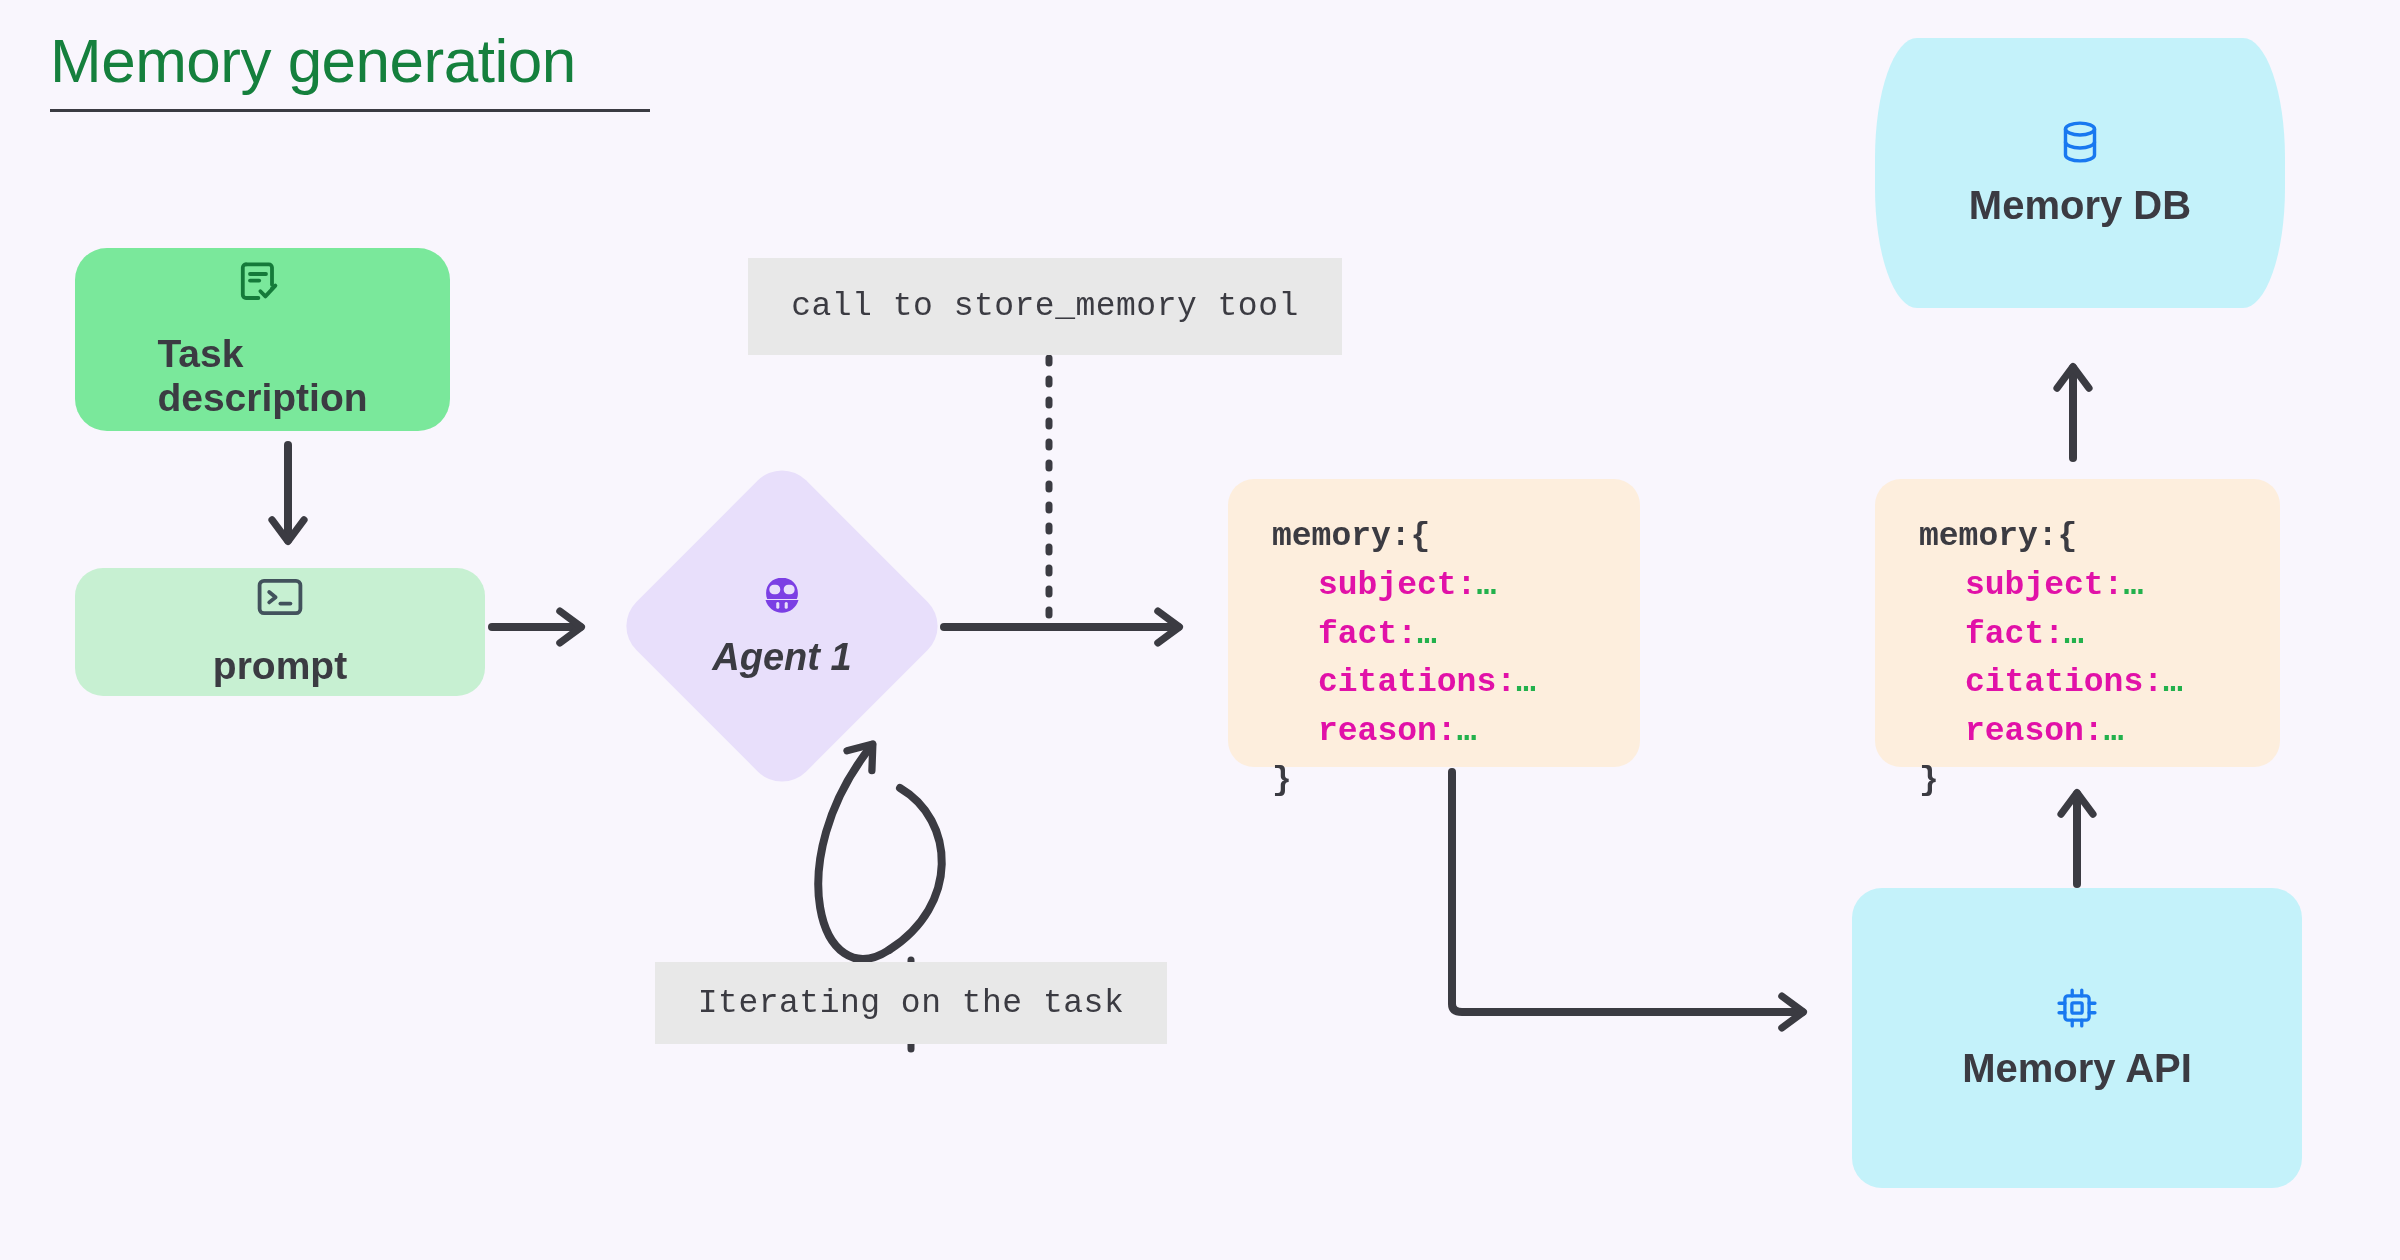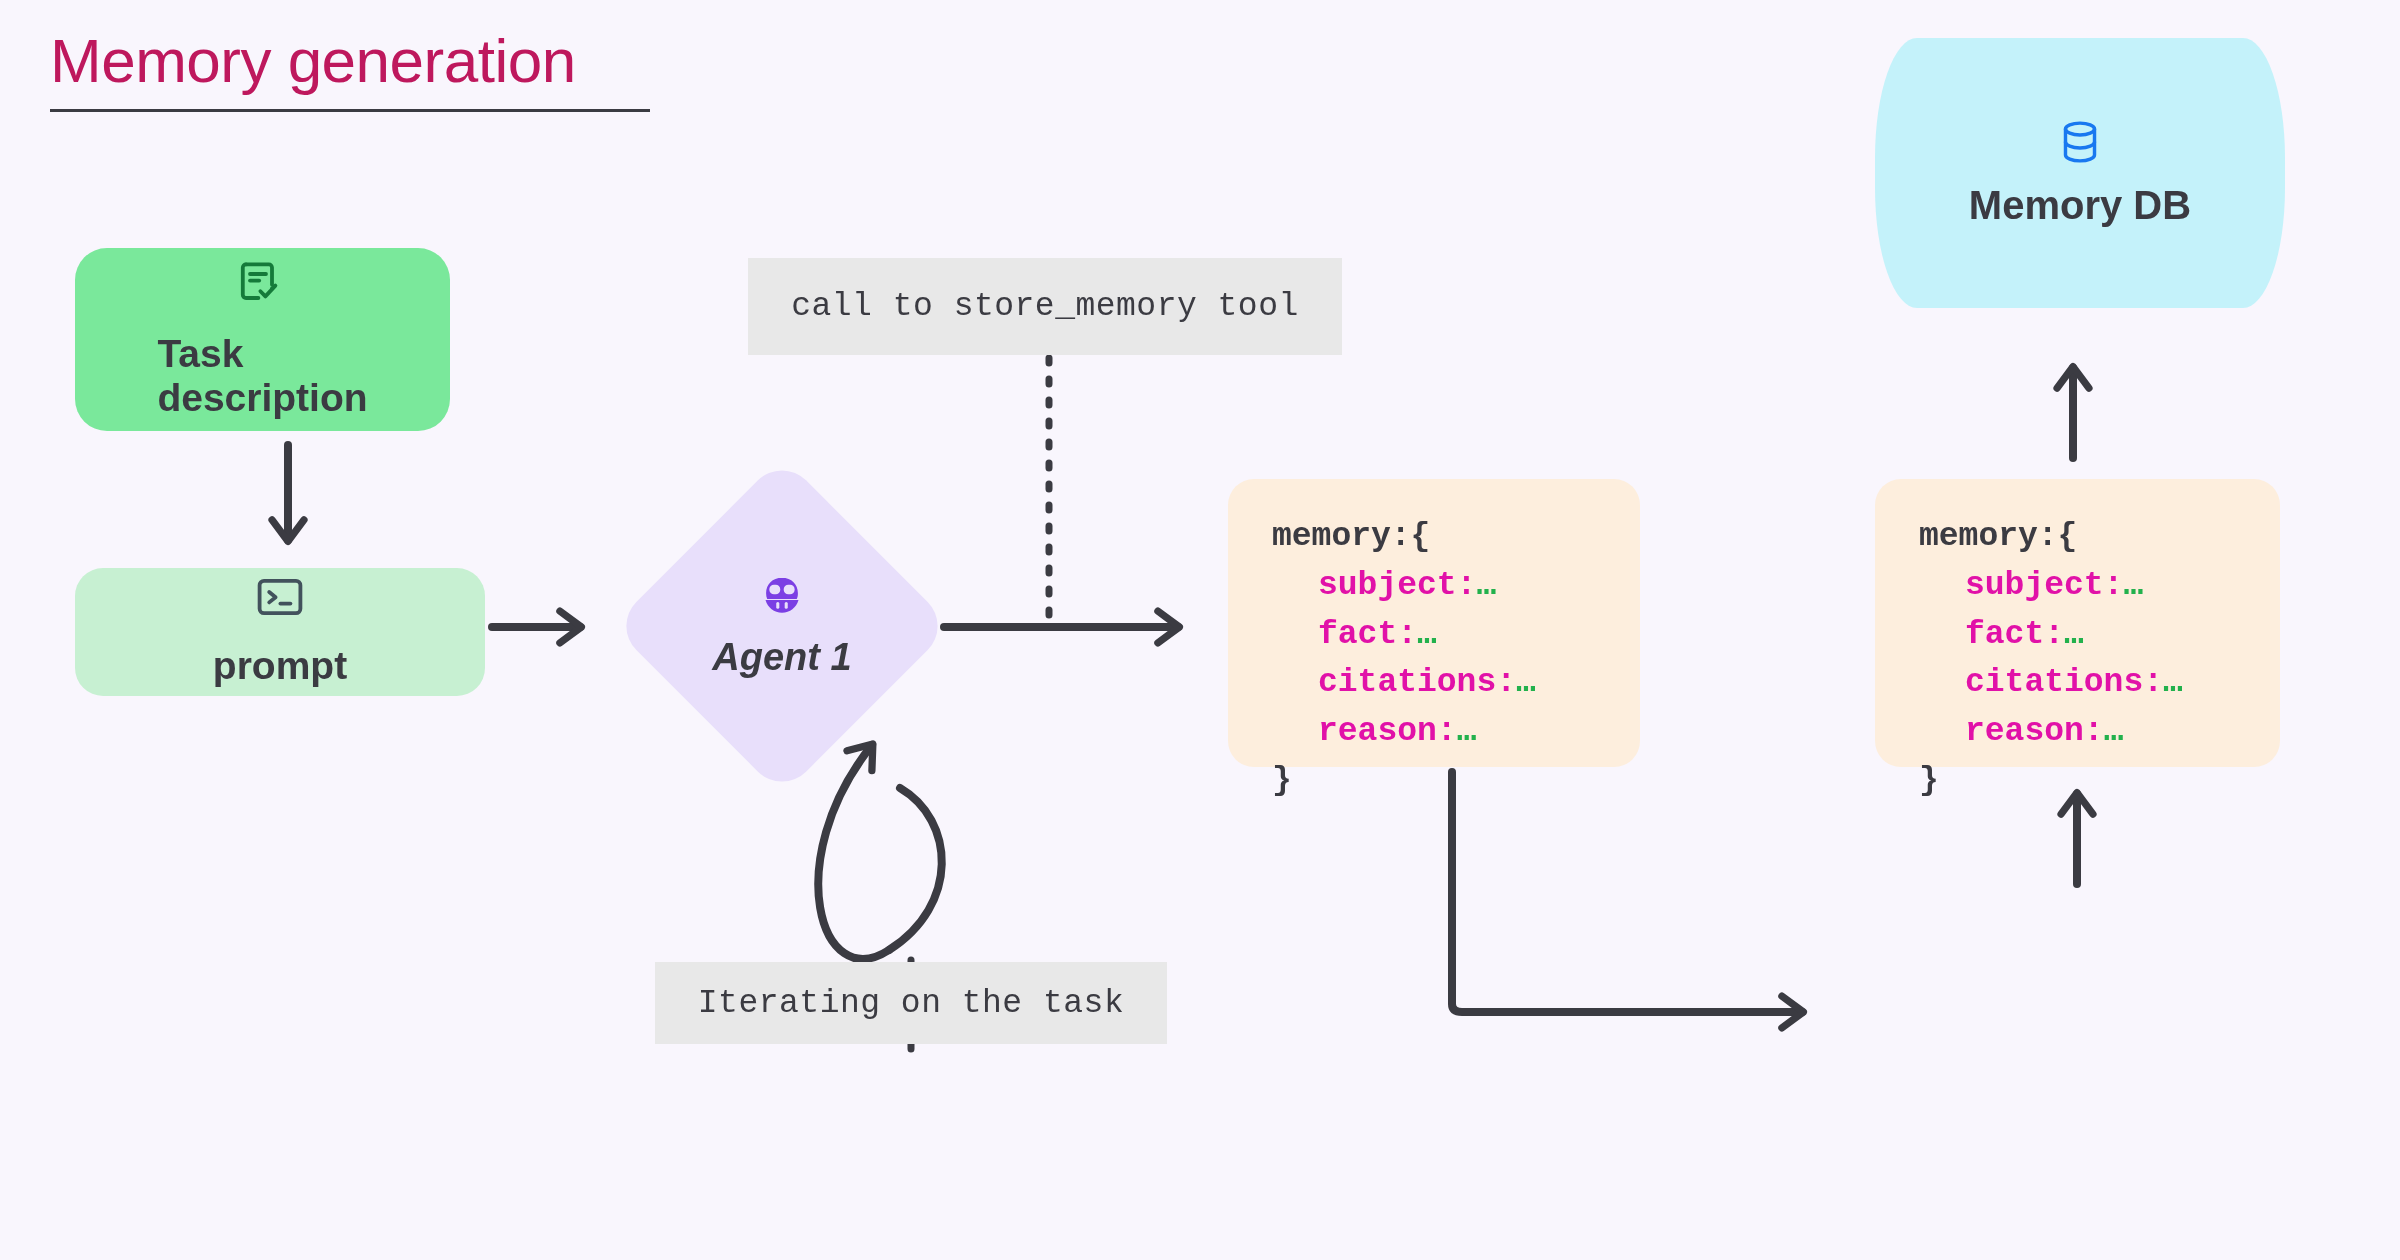--- a/index.html
+++ b/index.html
@@ -27,21 +27,21 @@
   
   .title-wrap {
     position: absolute;
     left: 50px;
     top: 26px;
   }
   .title-text {
     font-family: "Liberation Sans", sans-serif;
     font-size: 62px;
     font-weight: 400;
-    color: #be185d;
+    color: #15803d;
     letter-spacing: -0.5px;
     line-height: 1.12;
     white-space: nowrap;
   }
   .title-rule {
     margin-top: 14px;
     width: 600px;
     height: 3px;
     background: #3b3b42;
   }
@@ -272,20 +272,33 @@
         <svg width="42" height="46" viewBox="0 0 22 24" fill="none" stroke="#1878f0" stroke-width="1.8" stroke-linecap="round" stroke-linejoin="round">
           <ellipse cx="11" cy="5.2" rx="7.6" ry="3.1"></ellipse>
           <path d="M3.4 5.2 v13.6 c0 1.7 3.4 3.1 7.6 3.1 s7.6 -1.4 7.6 -3.1 V5.2"></path>
           <path d="M3.4 12 c0 1.7 3.4 3.1 7.6 3.1 s7.6 -1.4 7.6 -3.1"></path>
         </svg>
       </span>
       <span class="node-label">Memory DB</span>
     </div>
   </div>
 
+  <div class="node" id="memory-api">
+    <div class="node-inner">
+      <span class="icon">
+        <svg width="44" height="44" viewBox="0 0 24 24" fill="none" stroke="#1878f0" stroke-width="1.8" stroke-linecap="round" stroke-linejoin="round">
+          <rect x="5.4" y="5.4" width="13.2" height="13.2" rx="1.6"></rect>
+          <rect x="9.2" y="9.2" width="5.6" height="5.6" rx="0.8"></rect>
+          <path d="M9.4 2.2 v3.2 M14.6 2.2 v3.2 M9.4 18.6 v3.2 M14.6 18.6 v3.2"></path>
+          <path d="M2.2 9.4 h3.2 M2.2 14.6 h3.2 M18.6 9.4 h3.2 M18.6 14.6 h3.2"></path>
+        </svg>
+      </span>
+      <span class="node-label">Memory API</span>
+    </div>
+  </div>
 
   <div class="annotation" id="annotation-iterating">
     <span>Iterating on the task</span>
   </div>
 
   <div class="annotation" id="annotation-store-memory">
     <span>call to store_memory tool</span>
   </div>
 
 </div>

